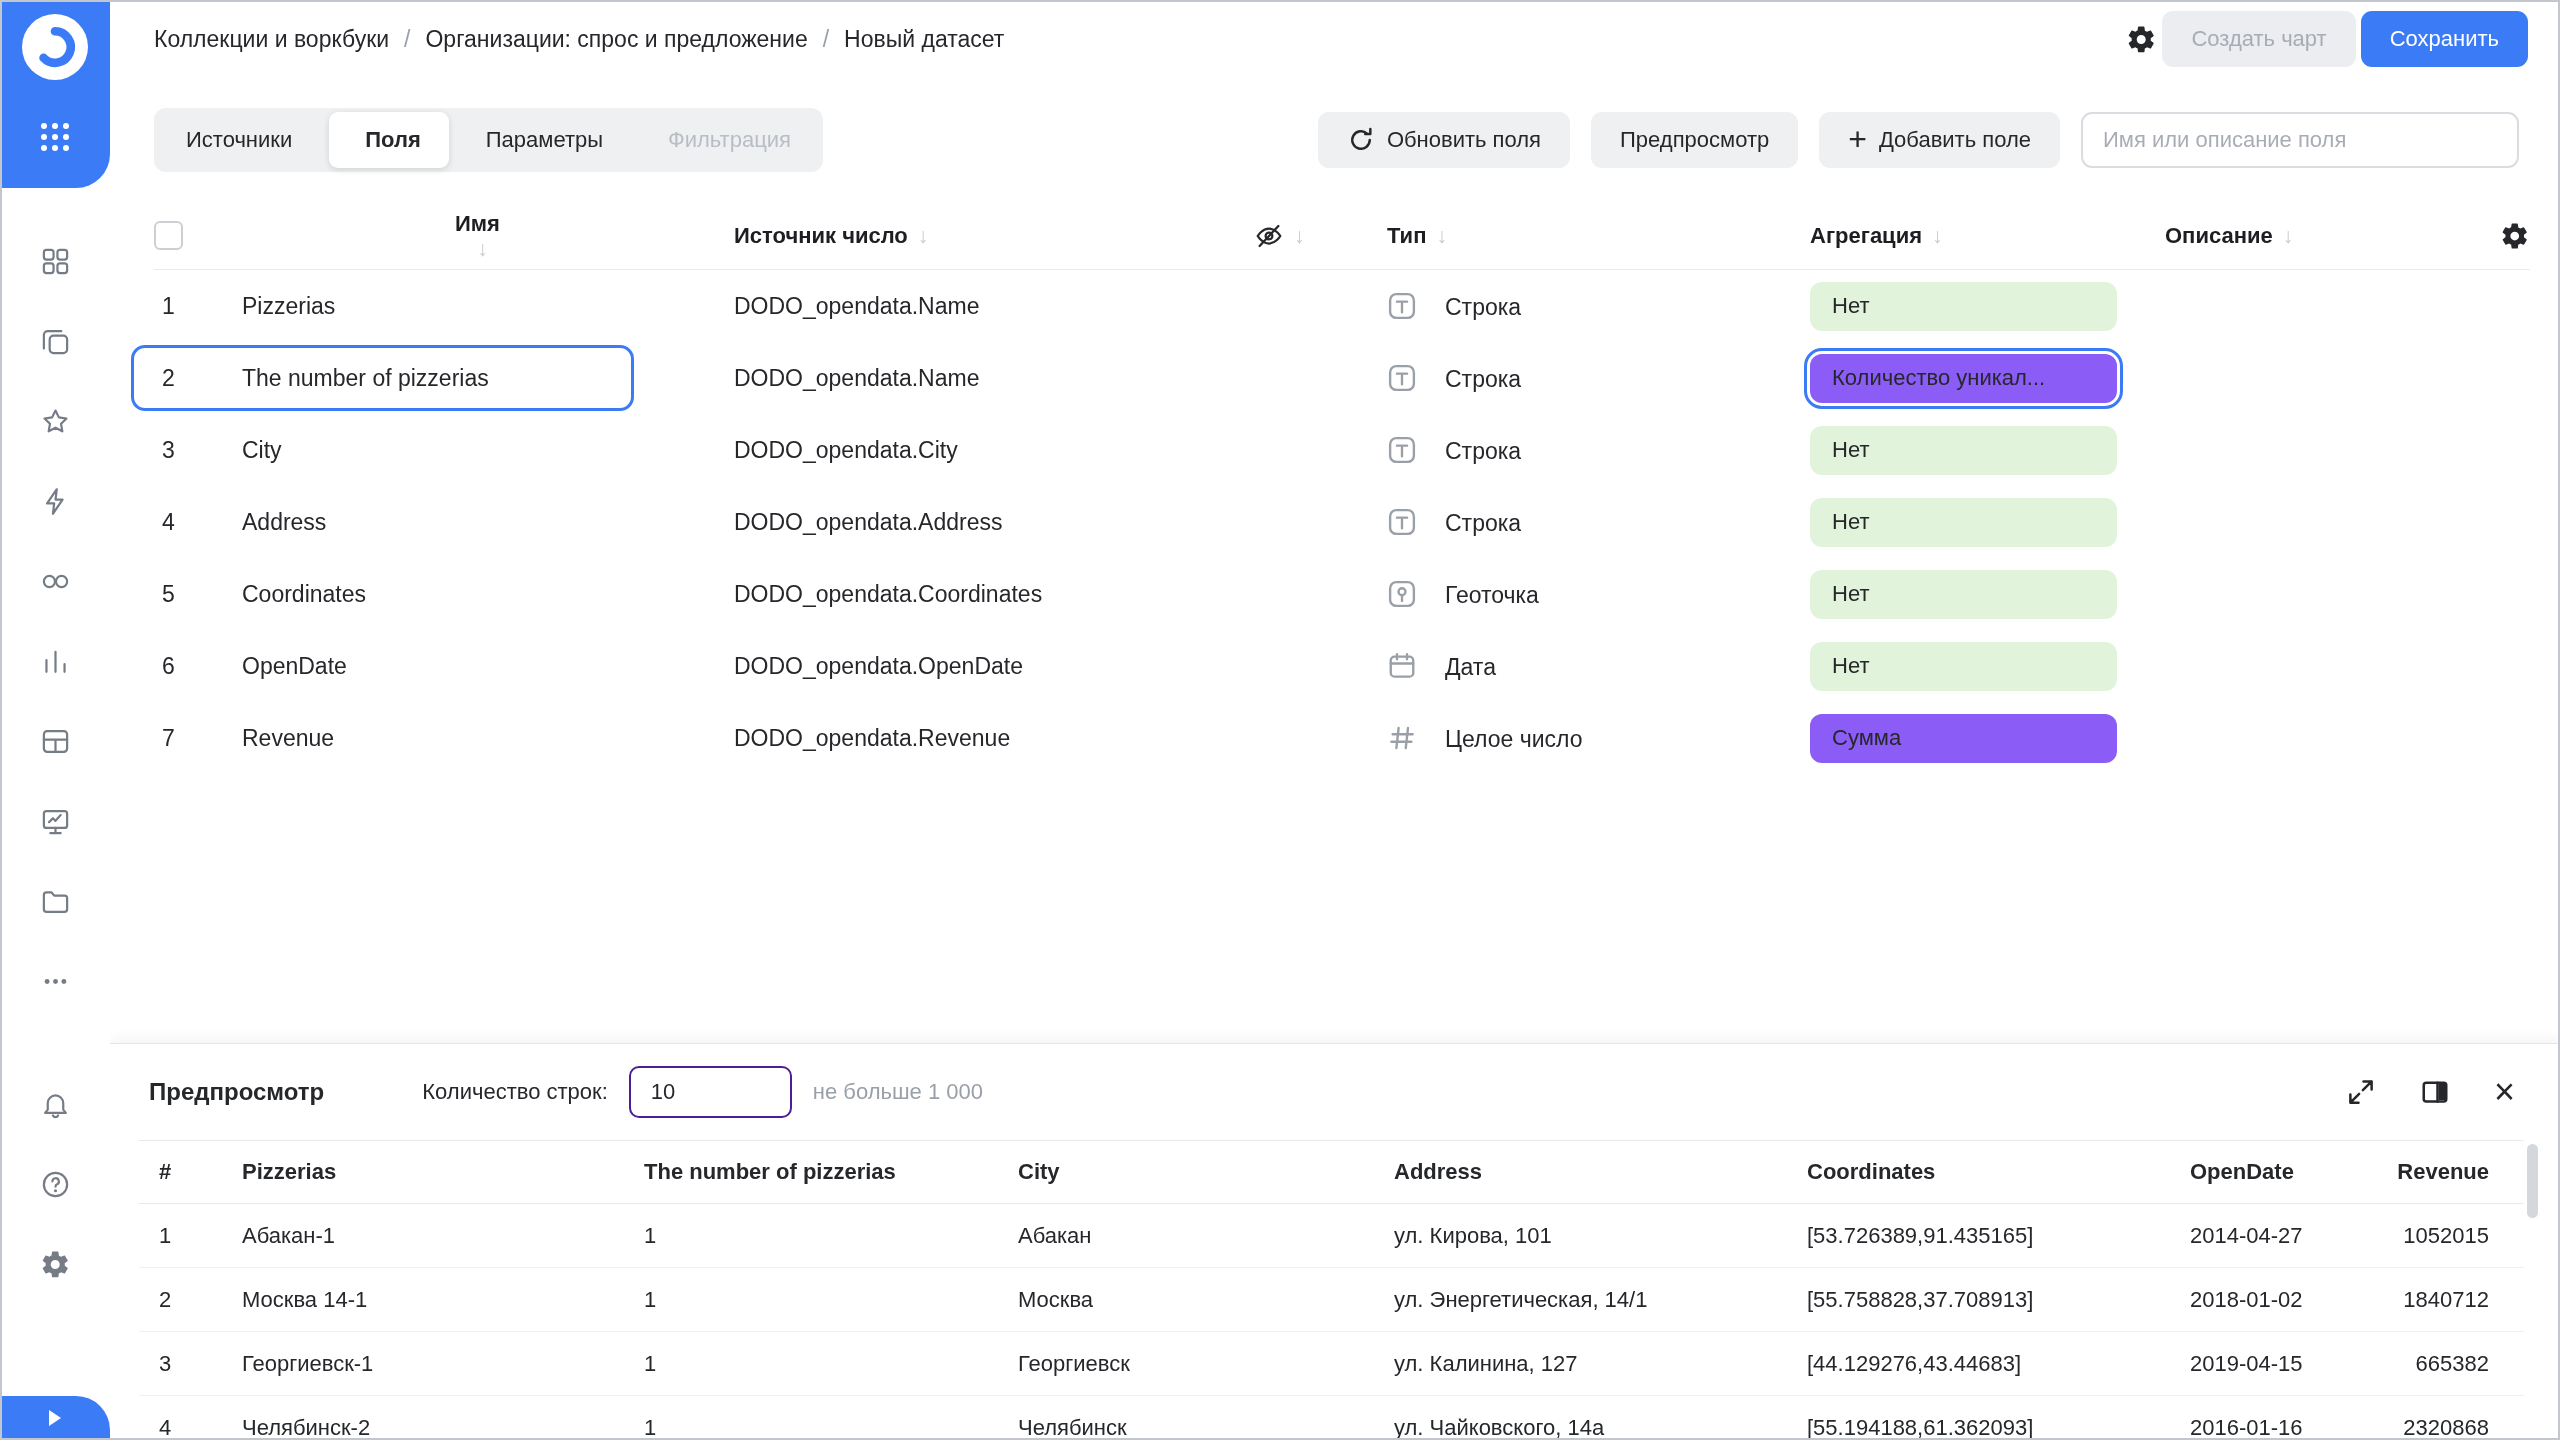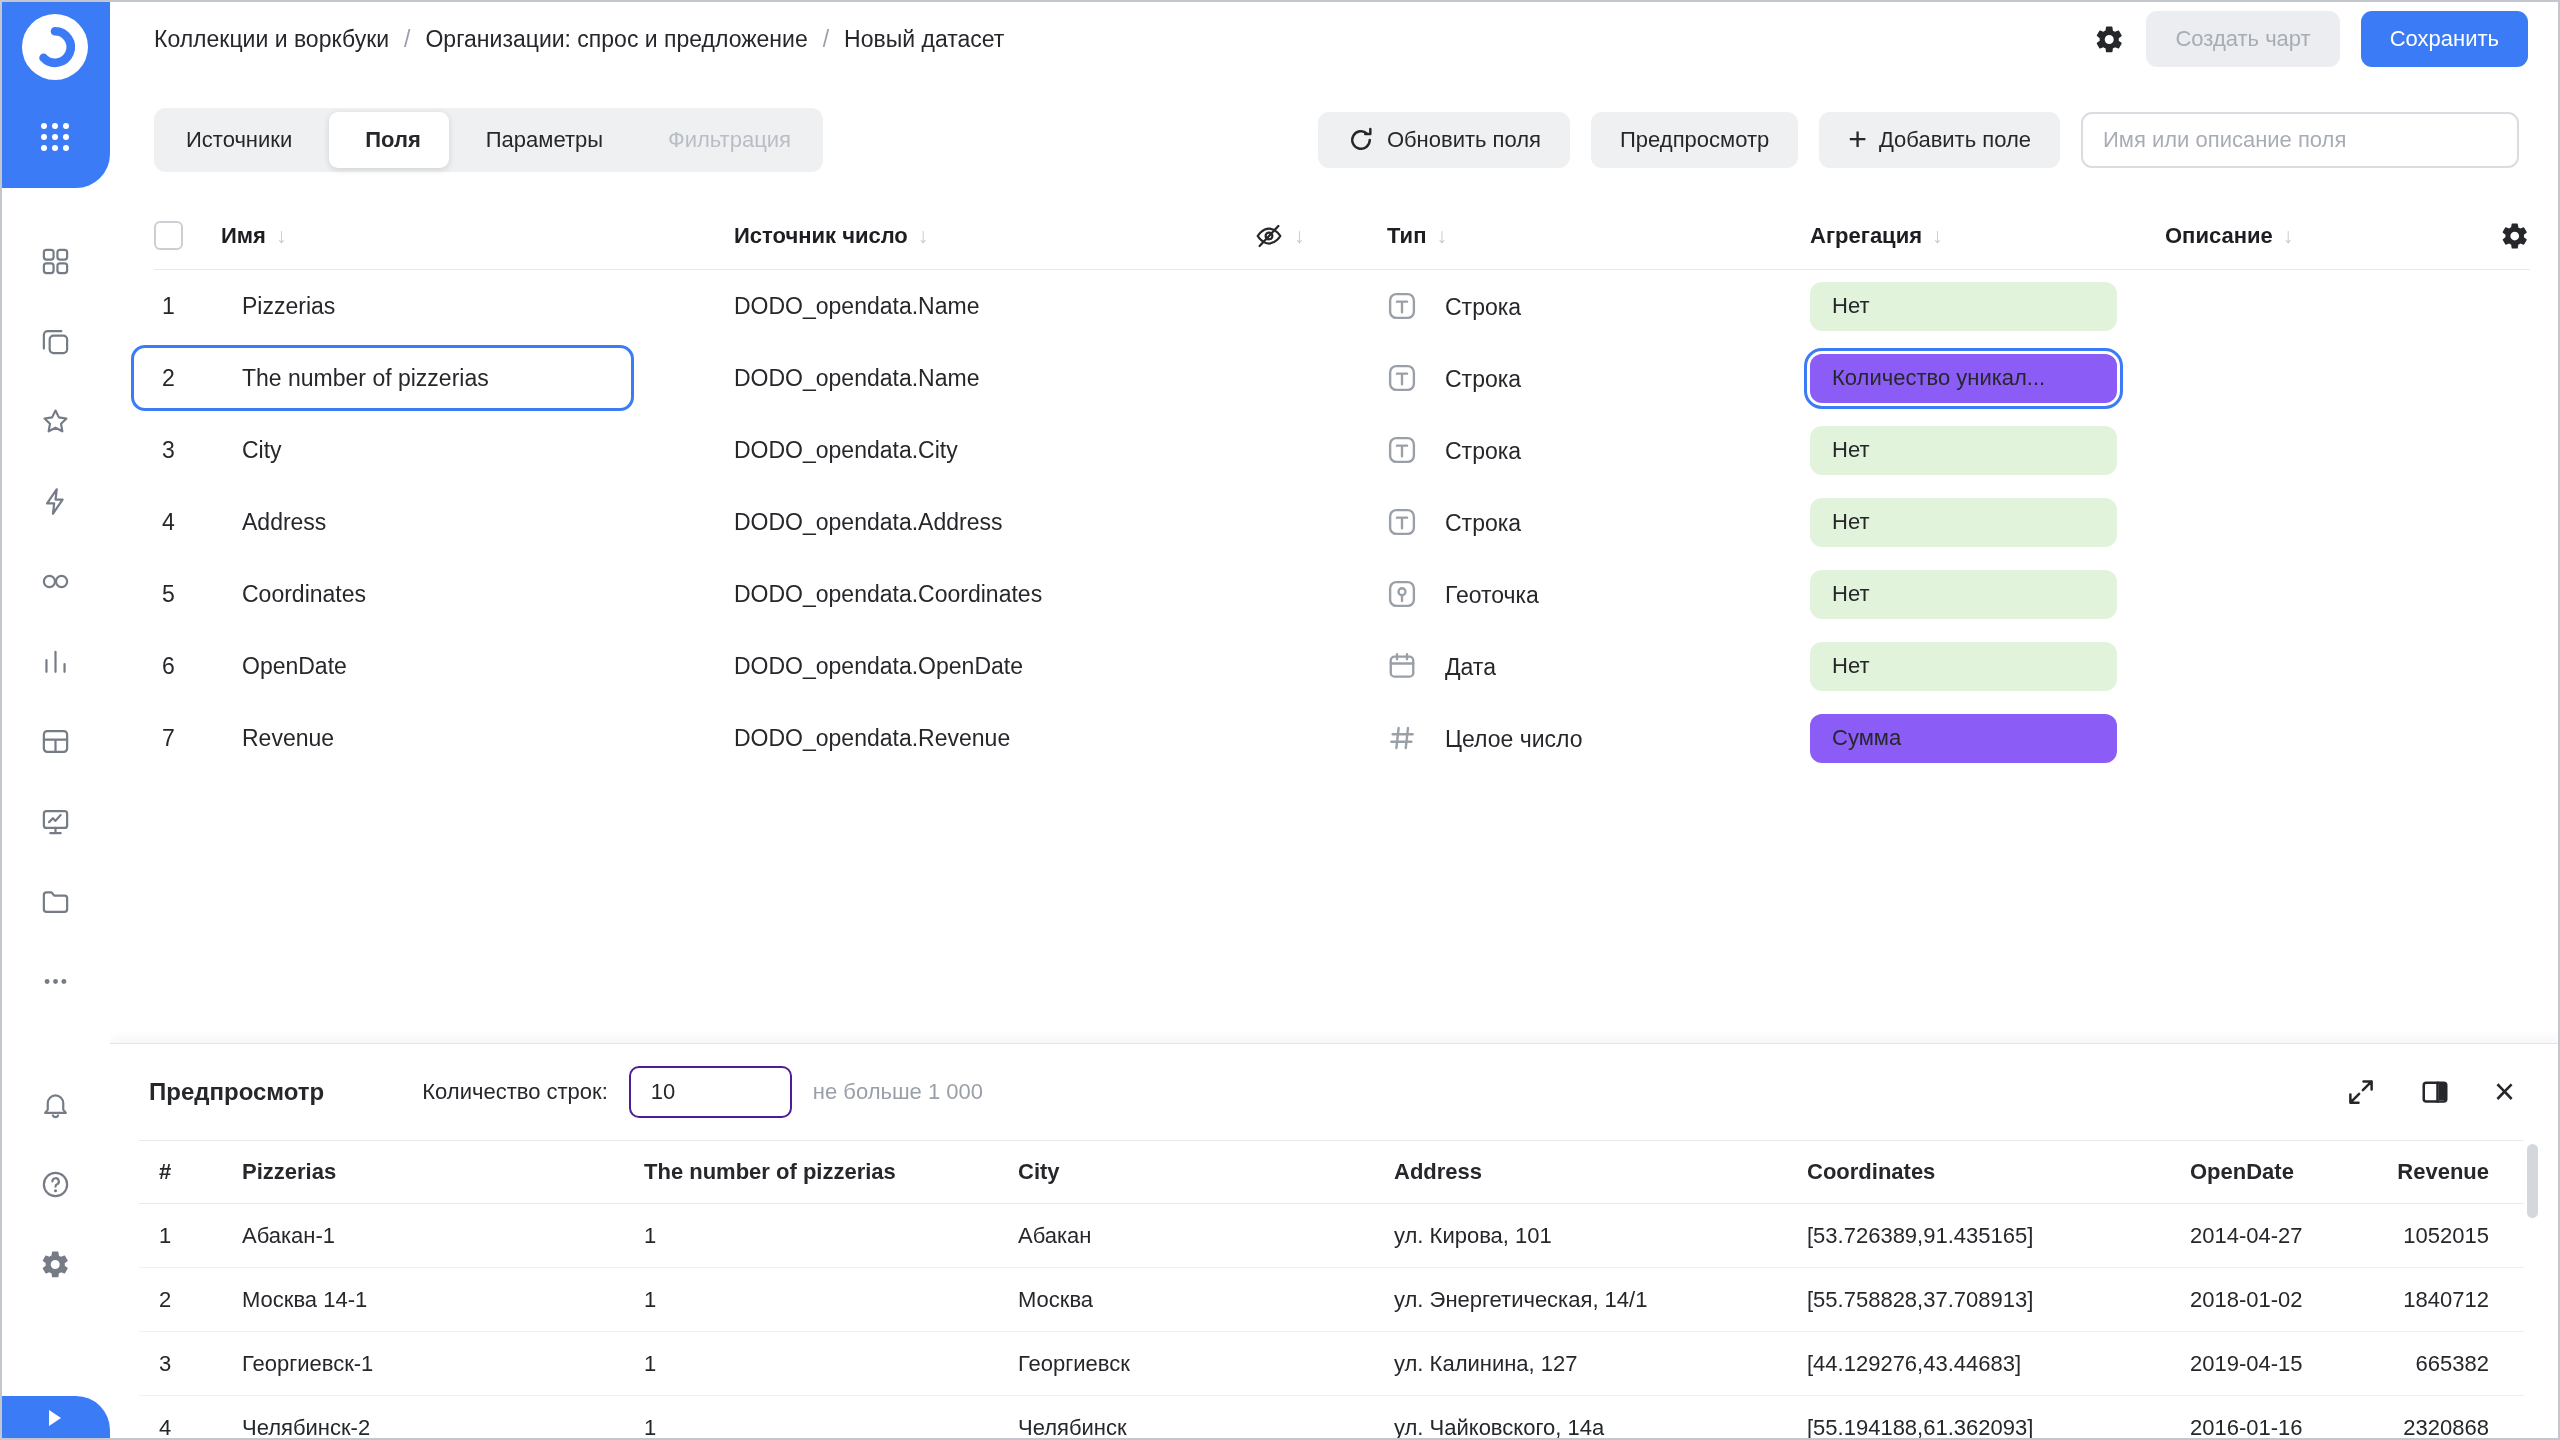--- a/index.html
+++ b/index.html
@@ -25,21 +25,21 @@
   .sb-btn { width:110px; height:80px; display:flex; align-items:center; justify-content:center; }
   .sb-btn svg { width:31px; height:31px; stroke:#767c86; fill:none; stroke-width:1.7; stroke-linecap:round; stroke-linejoin:round; }
   .sb-btn svg .fillgray { fill:#767c86; stroke:none; }
   .tri { width:0; height:0; border-left:12px solid #fff; border-top:8px solid transparent; border-bottom:8px solid transparent; }
 
   
   .content { margin-left:110px; position:relative; height:100%; }
   .topbar { height:78px; display:flex; align-items:center; padding:0 32px 0 44px; }
   .breadcrumbs { display:flex; align-items:center; gap:15px; font-size:23px; color:#26272b; white-space:nowrap; }
   .breadcrumbs .sep { color:#9aa0a8; }
-  .top-actions { margin-left:auto; display:flex; gap:21px; }
+  .top-actions { margin-left:auto; display:flex; gap:5px; }
   .icon-btn { background:none; border:none; padding:0; display:flex; align-items:center; justify-content:center; cursor:pointer; }
   .btn { height:56px; border:none; border-radius:11px; padding:0 29px; font-size:22px; font-family:inherit; display:flex; align-items:center; gap:12px; cursor:pointer; white-space:nowrap; }
   .btn-disabled { background:#ebedf0; color:#a8adb5; }
   .btn-primary { background:#3b7cf6; color:#ffffff; }
   .btn-gray { background:#eef0f2; color:#26272b; }
 
   .toolbar { margin:30px 41px 0 44px; display:flex; align-items:center; }
   .tabs { background:#eef0f2; border-radius:12px; padding:4px; display:flex; height:64px;gap:9px; }
   .tab { padding:0 28px; display:flex; align-items:center; border-radius:9px; color:#26272b; cursor:pointer; white-space:nowrap; }
   .tab.active { background:#fff; box-shadow:0 2px 6px rgba(31,35,41,0.14); font-weight:bold;padding-left:36px; }
@@ -55,21 +55,21 @@
   .f-head { height:68px; border-bottom:1px solid #e8eaed; font-weight:bold; font-size:22px; color:#1d1e22; }
   .f-head .hcell { display:flex; align-items:center; }
   .arrow { color:#c6cad0; font-size:21px; margin-left:10px; font-weight:normal; }
   .checkbox { width:29px; height:29px; border:2px solid #ccd0d5; border-radius:6px; background:#fff; }
   .f-row { height:72px; font-size:23px; position:relative; }
   .c-num { width:67px; display:flex; justify-content:flex-start; }
   .c-num span { display:inline-block; width:29px; text-align:center; color:#26272b; }
   .c-name { padding-left:21px; position:relative; }
   .c-type { padding-left:7px; display:flex; align-items:flex-end; gap:28px; }
   .c-agg { padding-left:3px; }
-  .h-name { padding-left:0; }
+  .h-name { padding-left:0;flex-direction:column; }
   .h-type { padding-left:7px; }
   .h-agg { padding-left:3px; }
   .h-desc { padding-left:7px; }
   .h-vis { padding-left:14px; }
   .c-gear { display:flex; justify-content:flex-end; }
   .type-icon { width:30px; height:30px; flex:0 0 30px; }
   .type-icon svg { width:30px; height:30px; stroke:#9aa0a8; fill:none; stroke-width:1.9; stroke-linecap:round; stroke-linejoin:round; }
   .pill { display:inline-flex; align-items:center; height:49px; width:307px; border-radius:12px; padding:0 22px; font-size:22px; color:#26272b; overflow:hidden; white-space:nowrap; }
   .pill-green { background:#e1f3da; }
   .pill-blue { background:#8b5cf6; }

